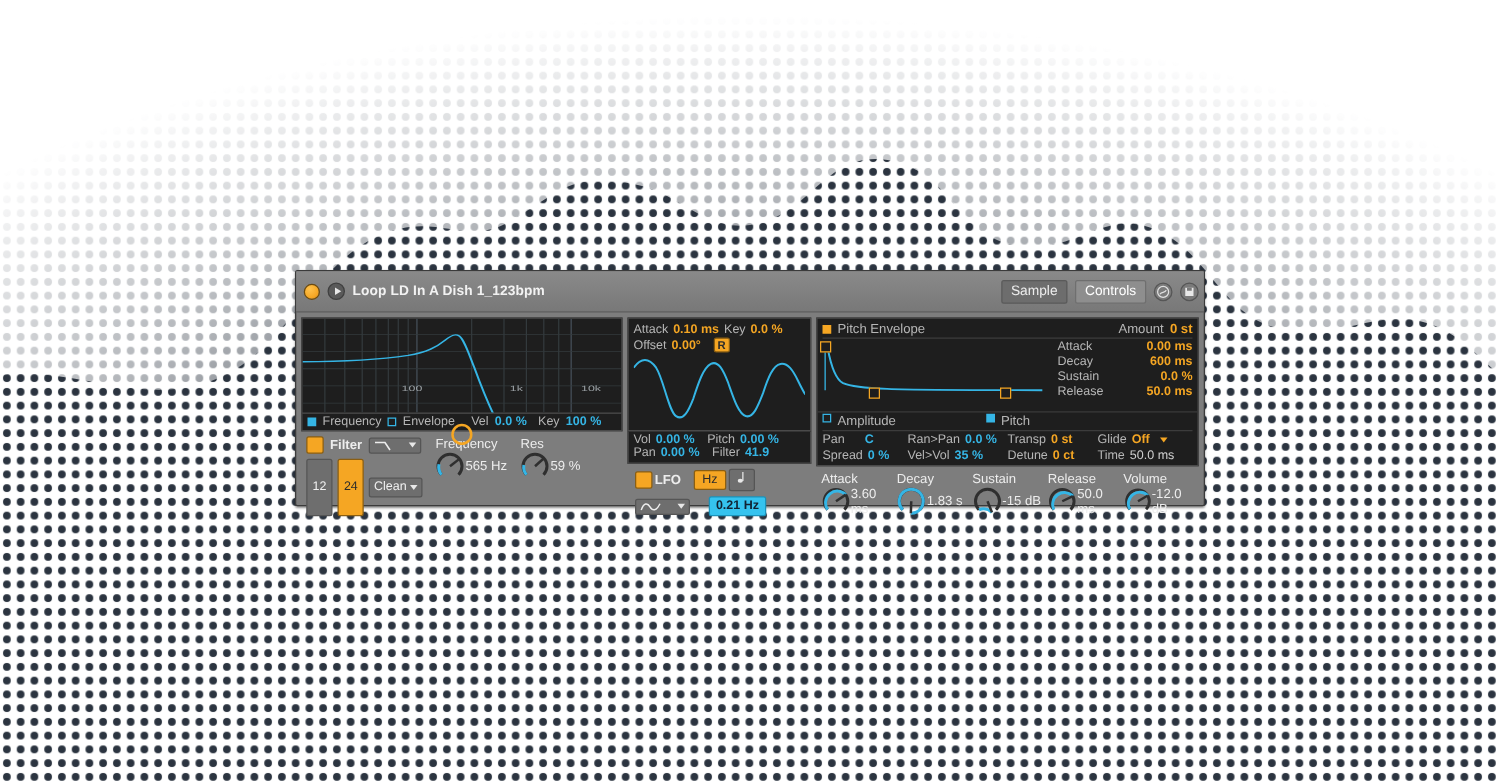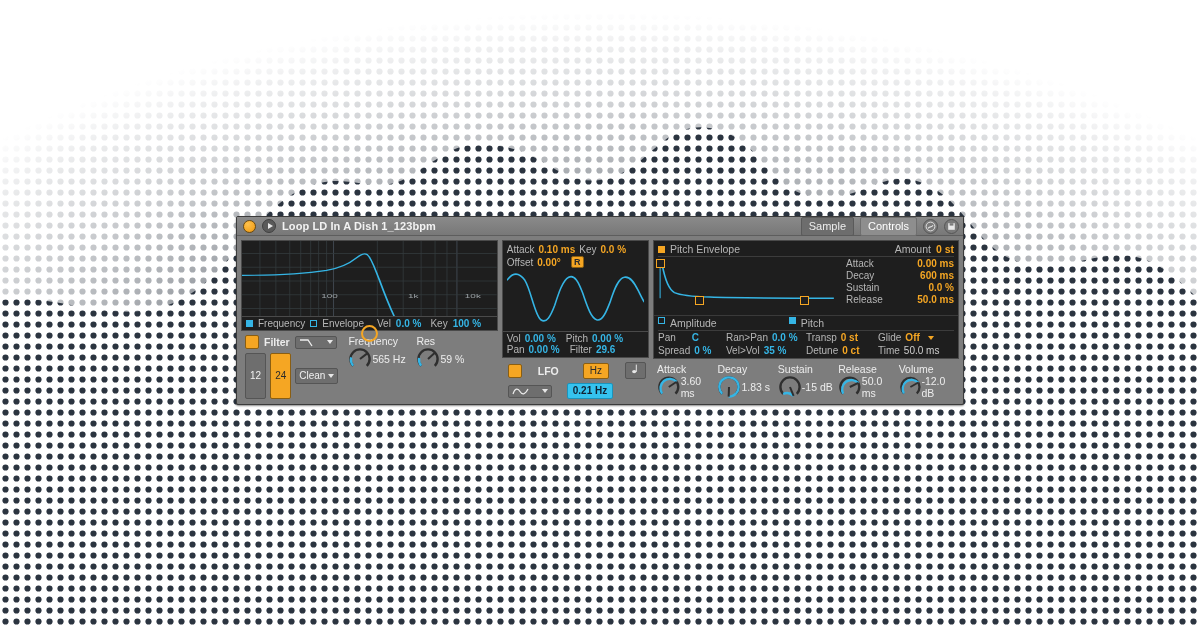--- a/index.html
+++ b/index.html
@@ -21,21 +21,21 @@
     left: 236px; top: 216px;
     width: 728px; height: 189px;
     background: #7d7d7d;
     border: 1px solid #3b3b3b;
     border-radius: 2px;
     box-shadow: 0 1px 2px rgba(0,0,0,.45);
   }
 
   
   #titlebar {
-    height: 19px;
+    height: 33px;
     display: flex; align-items: center;
     padding: 0 4px 0 6px;
     gap: 6px;
     background: linear-gradient(#8a8a8a,#787878);
     border-bottom: 1px solid #5d5d5d;
   }
   .led {
     width: 13px; height: 13px; border-radius: 50%;
     background: radial-gradient(circle at 35% 30%, #ffc24d, #f5a623 65%, #c9821a);
     border: 1px solid #6b4a10;
@@ -356,26 +356,26 @@
         <div class="destrow">
           <span class="lbl">Vol</span>
           <span class="val-cy">0.00 %</span>
           <span class="lbl" style="margin-left:6px">Pitch</span>
           <span class="val-cy">0.00 %</span>
         </div>
         <div class="destrow">
           <span class="lbl">Pan</span>
           <span class="val-cy">0.00 %</span>
           <span class="lbl" style="margin-left:6px">Filter</span>
-          <span class="val-cy">29.6</span>
+          <span class="val-cy">41.9</span>
         </div>
       </div>
 
       <div id="lfo-controls">
-        <div style="display:flex;align-items:center;gap:16px">
+        <div style="display:flex;align-items:center;gap:2px">
           <div class="toggle"></div>
           <span class="secname">LFO</span>
           <span class="mini on" style="margin-left:8px;padding:1px 6px">Hz</span>
           <span class="mini" style="padding:1px 6px">
             <svg width="7" height="10" viewBox="0 0 7 10">
                 <ellipse cx="2.2" cy="7.6" rx="2.1" ry="1.6" fill="#e8e8e8"></ellipse>
                 <rect x="3.8" y="0.6" width="1" height="7.2" fill="#e8e8e8"></rect>
               </svg>
           </span>
         </div>

